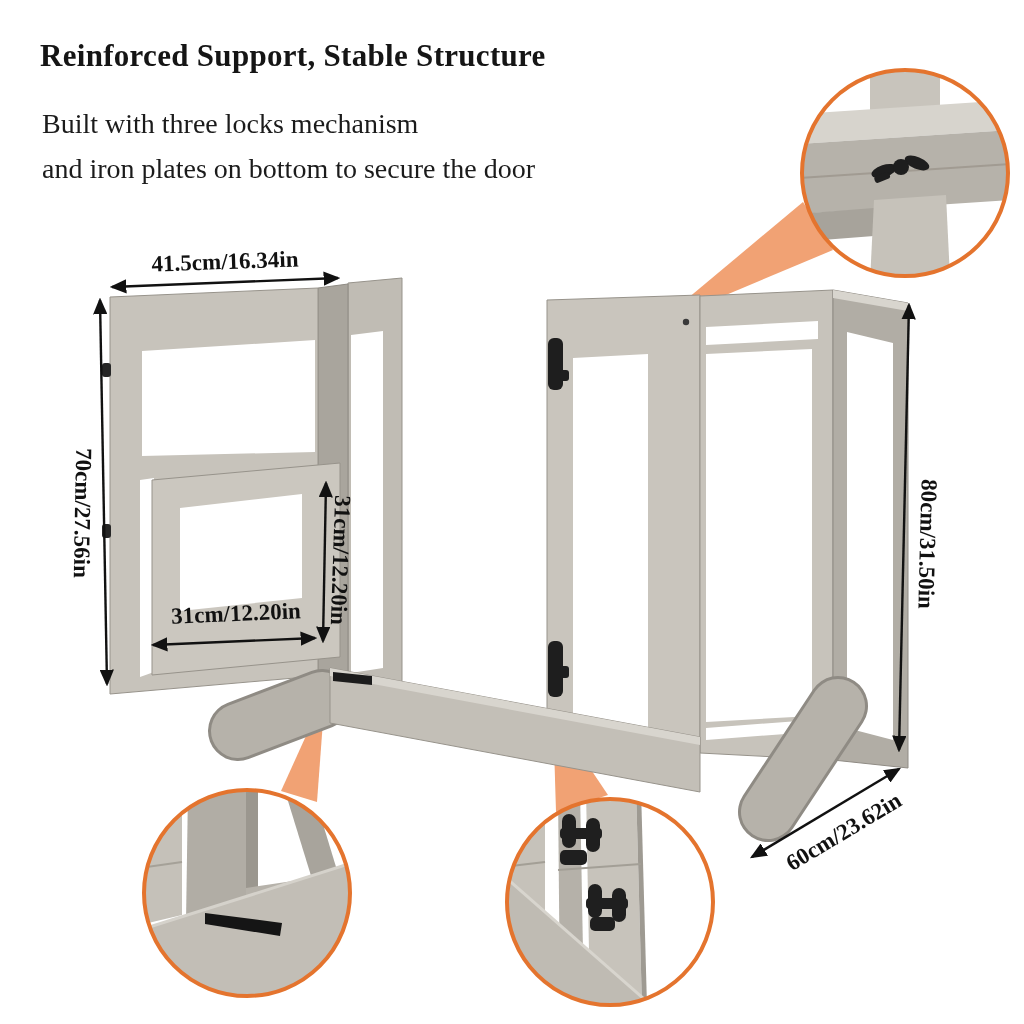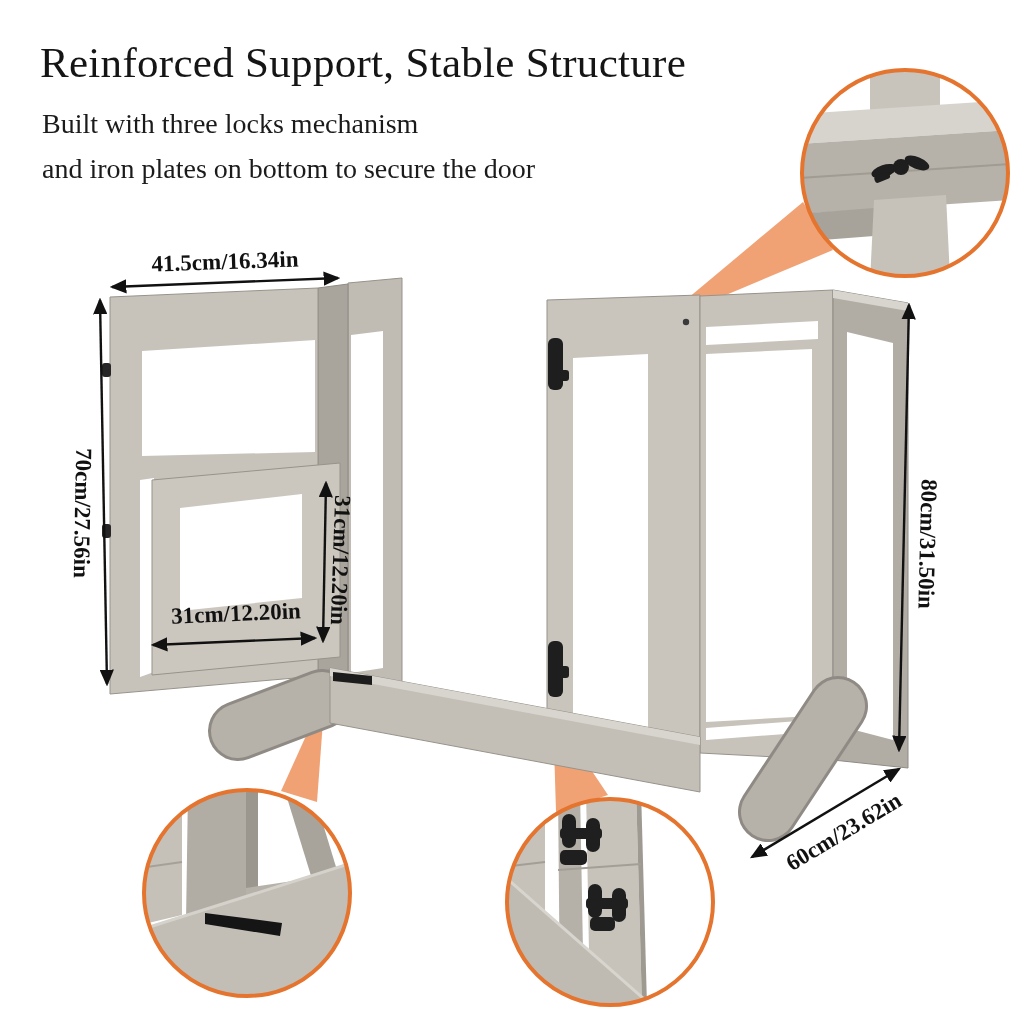--- a/index.html
+++ b/index.html
@@ -2,21 +2,21 @@
 <html><head>
 <meta charset="utf-8">
 <style>
   html,body { margin:0; padding:0; background:#ffffff; }
   .canvas {
     position:relative; width:1024px; height:1024px; overflow:hidden;
     background:#ffffff; font-family:"Liberation Serif", serif; color:#161616;
   }
   .art { position:absolute; left:0; top:0; width:1024px; height:1024px; }
   .hdr-title {
-    position:absolute; left:40px; top:38px; font-size:43px; font-weight:400;
+    position:absolute; left:40px; top:38px; font-size:31px; font-weight:700;
     letter-spacing:.3px; white-space:nowrap; color:#151515;
   }
   .hdr-sub { position:absolute; left:42px; font-size:28px; font-weight:400; white-space:nowrap; color:#1b1b1b; }
   .hdr-sub.l1 { top:108px; }
   .hdr-sub.l2 { top:153px; }
   .dim {
     position:absolute; font-size:23px; font-weight:700; color:#111;
     white-space:nowrap; transform-origin:center;
   }
   .dim.t-top   { left:225px; top:262px; transform:translate(-50%,-50%) rotate(-2deg); }

